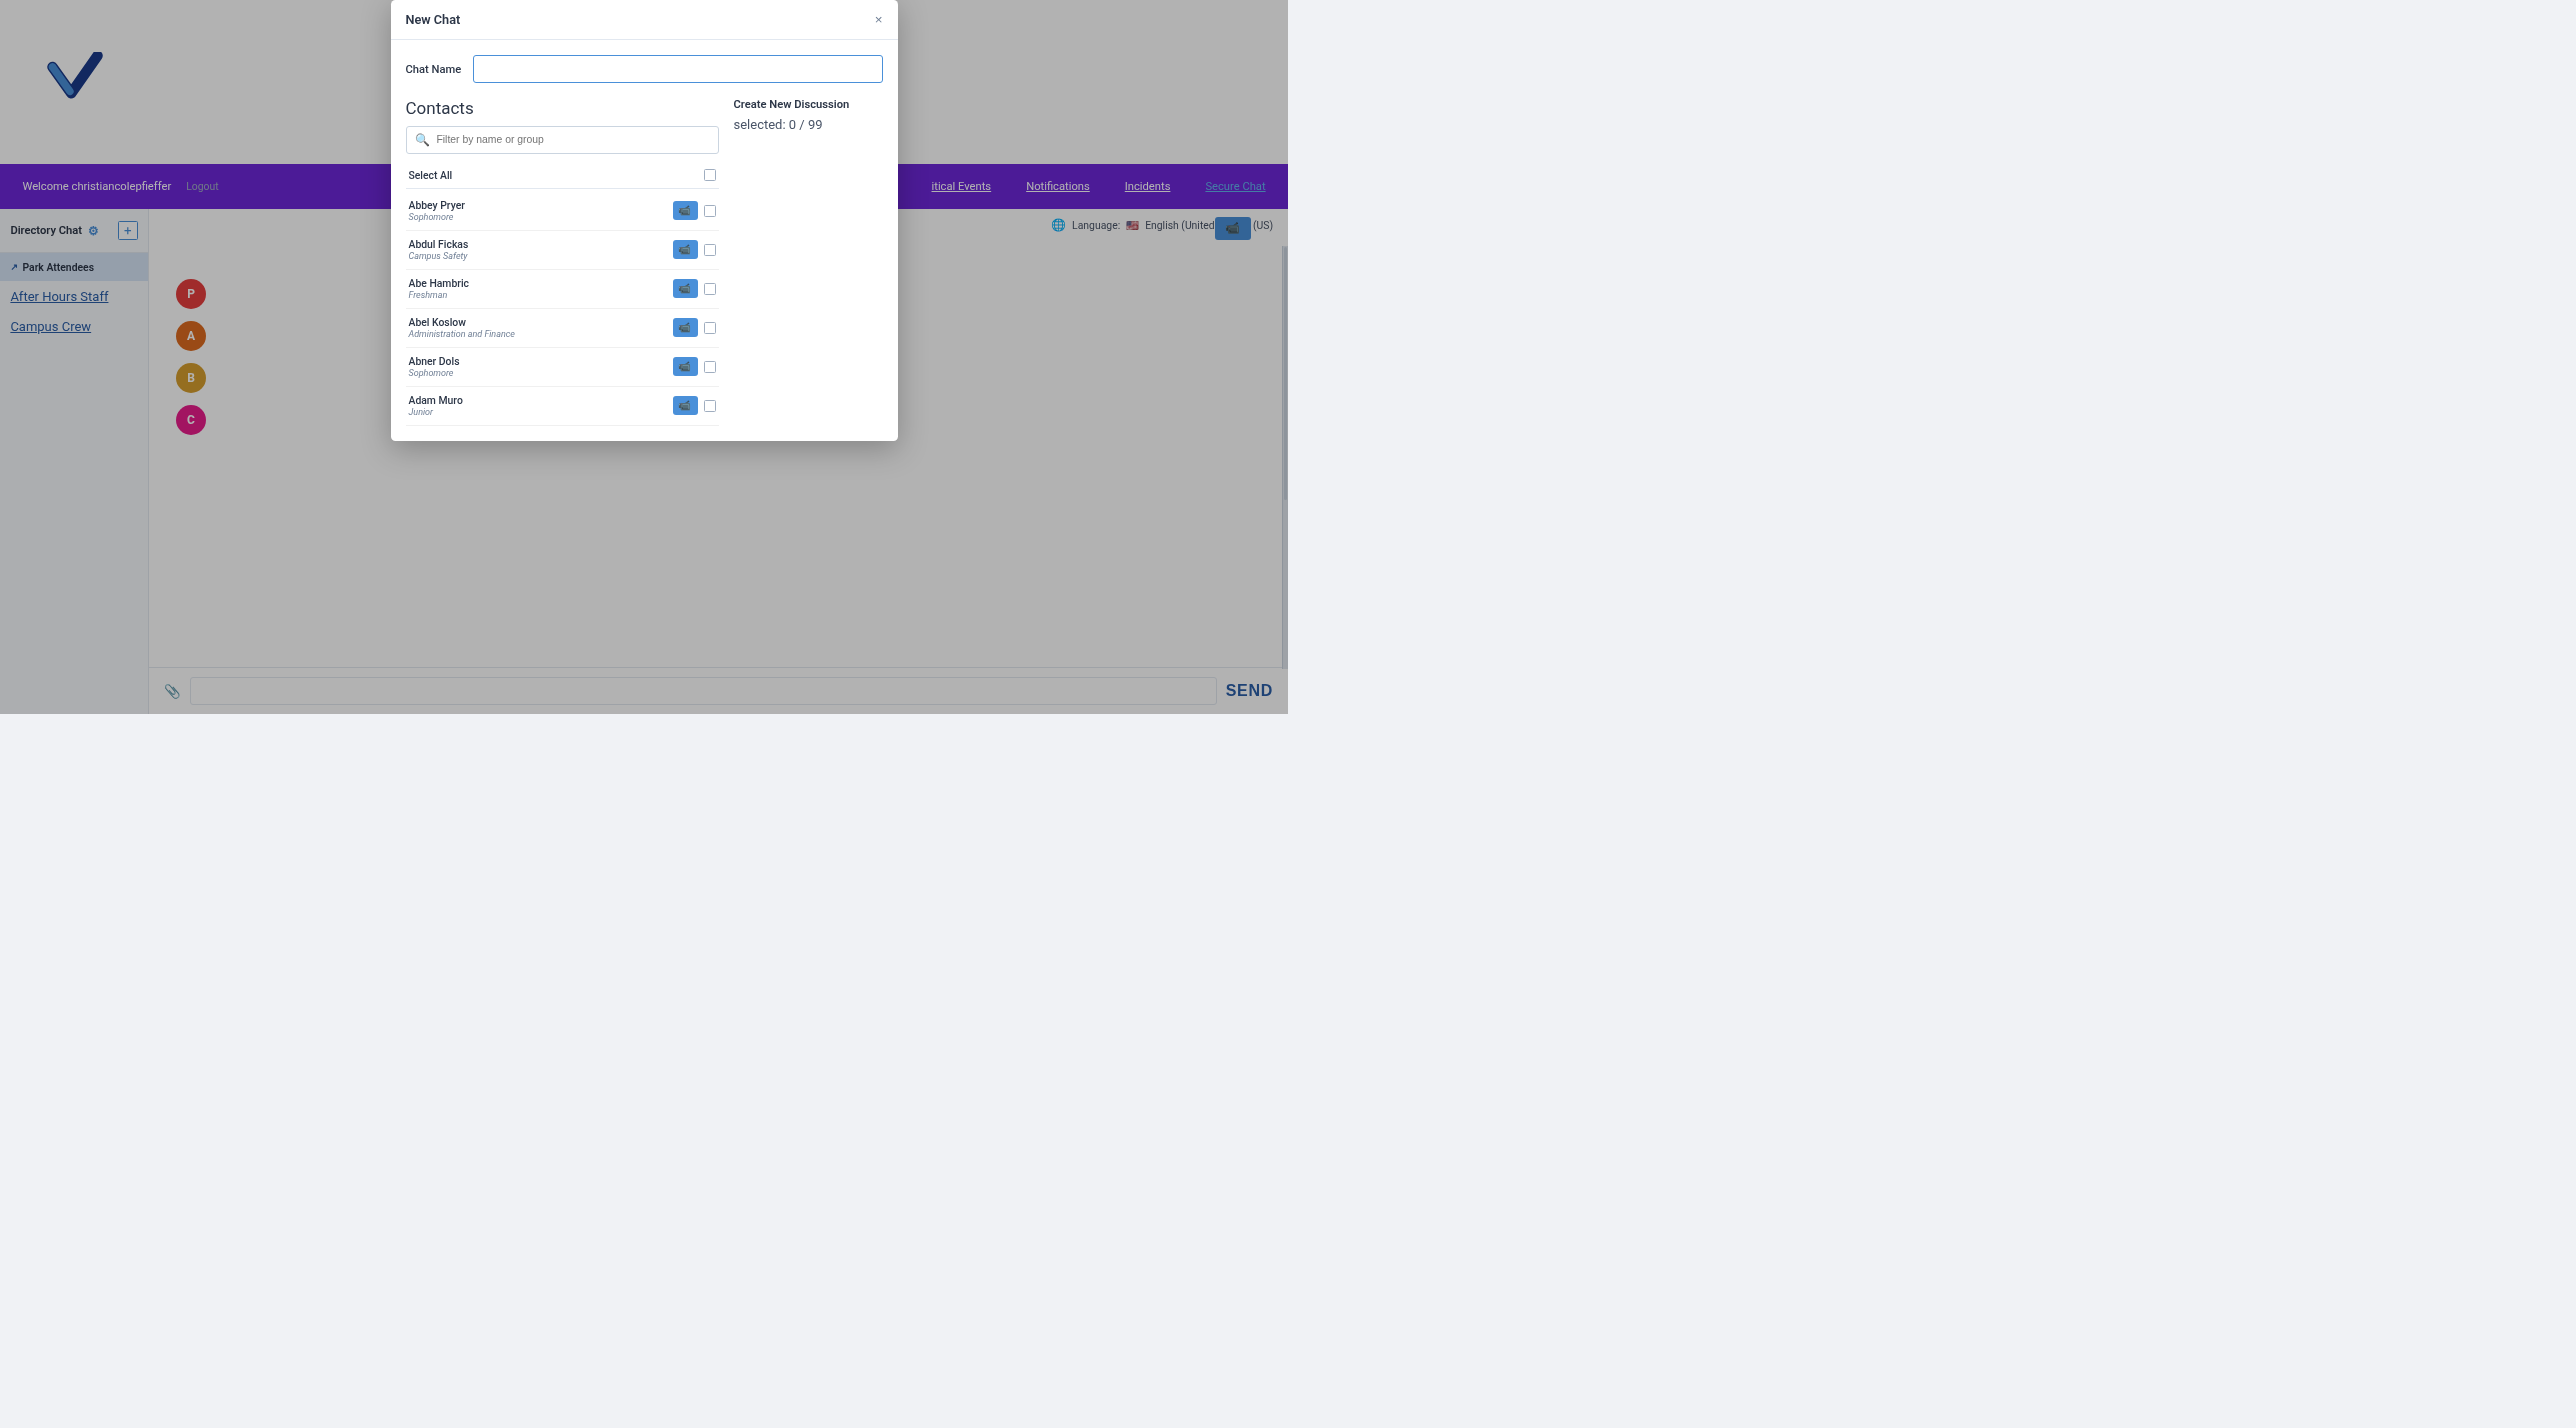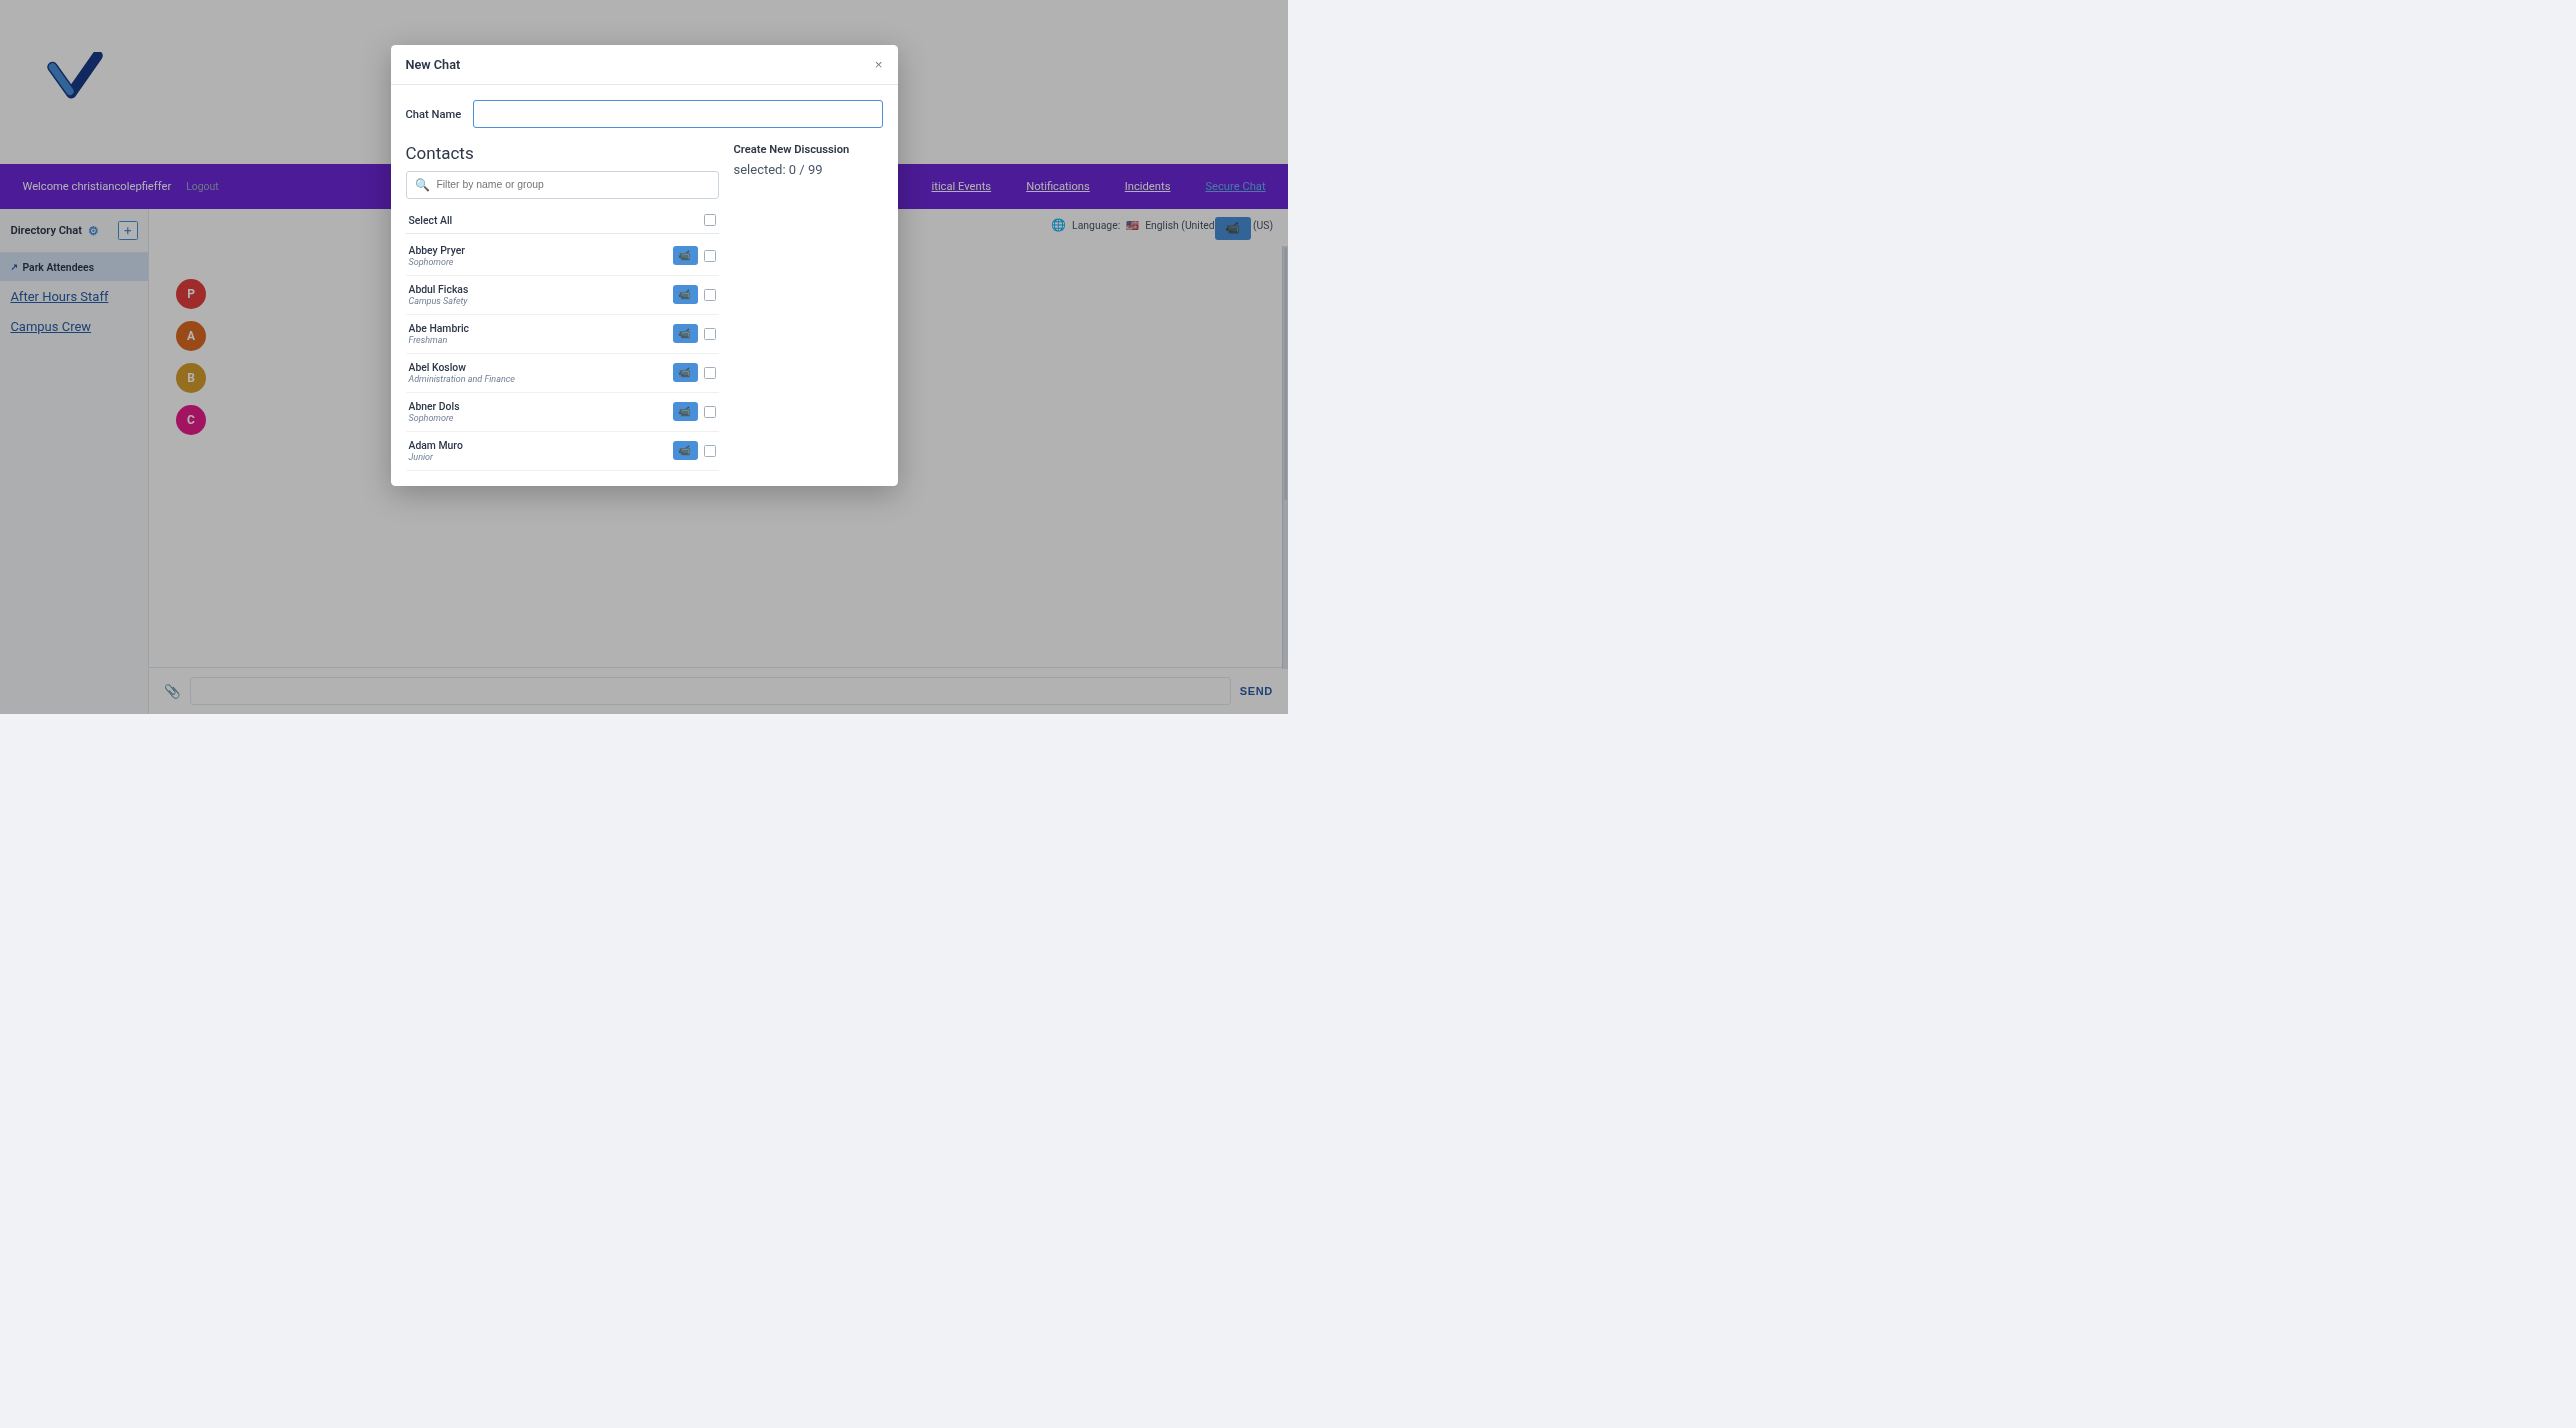--- a/index.html
+++ b/index.html
@@ -179,21 +179,21 @@
       flex: 1;
       border: 0.7px solid #e2e8f0;
       border-radius: 3px;
       padding: 7.5px 10.4px;
       font-size: 10.4px;
       outline: none;
     }
     .send-btn {
       color: #2b5fa8;
       font-weight: 700;
-      font-size: 11px;
+      font-size: 16px;
       cursor: pointer;
       background: none;
       border: none;
       letter-spacing: 0.7px;
     }
     .attach-icon {
       color: #718096;
       font-size: 13.4px;
       cursor: pointer;
     }
@@ -245,21 +245,20 @@
     }
 
     
     .modal-overlay {
       position: absolute;
       top: 0; left: 0; right: 0; bottom: 0;
       background: rgba(0,0,0,0.3);
       display: flex;
       align-items: flex-start;
       justify-content: center;
-      padding-top: 45px;
       z-index: 100;
     }
     .modal {
       background: white;
       border-radius: 4.5px;
       width: 507px;
       box-shadow: 0 7.5px 30px rgba(0,0,0,0.25);
       overflow: hidden;
     }
     .modal-header {

